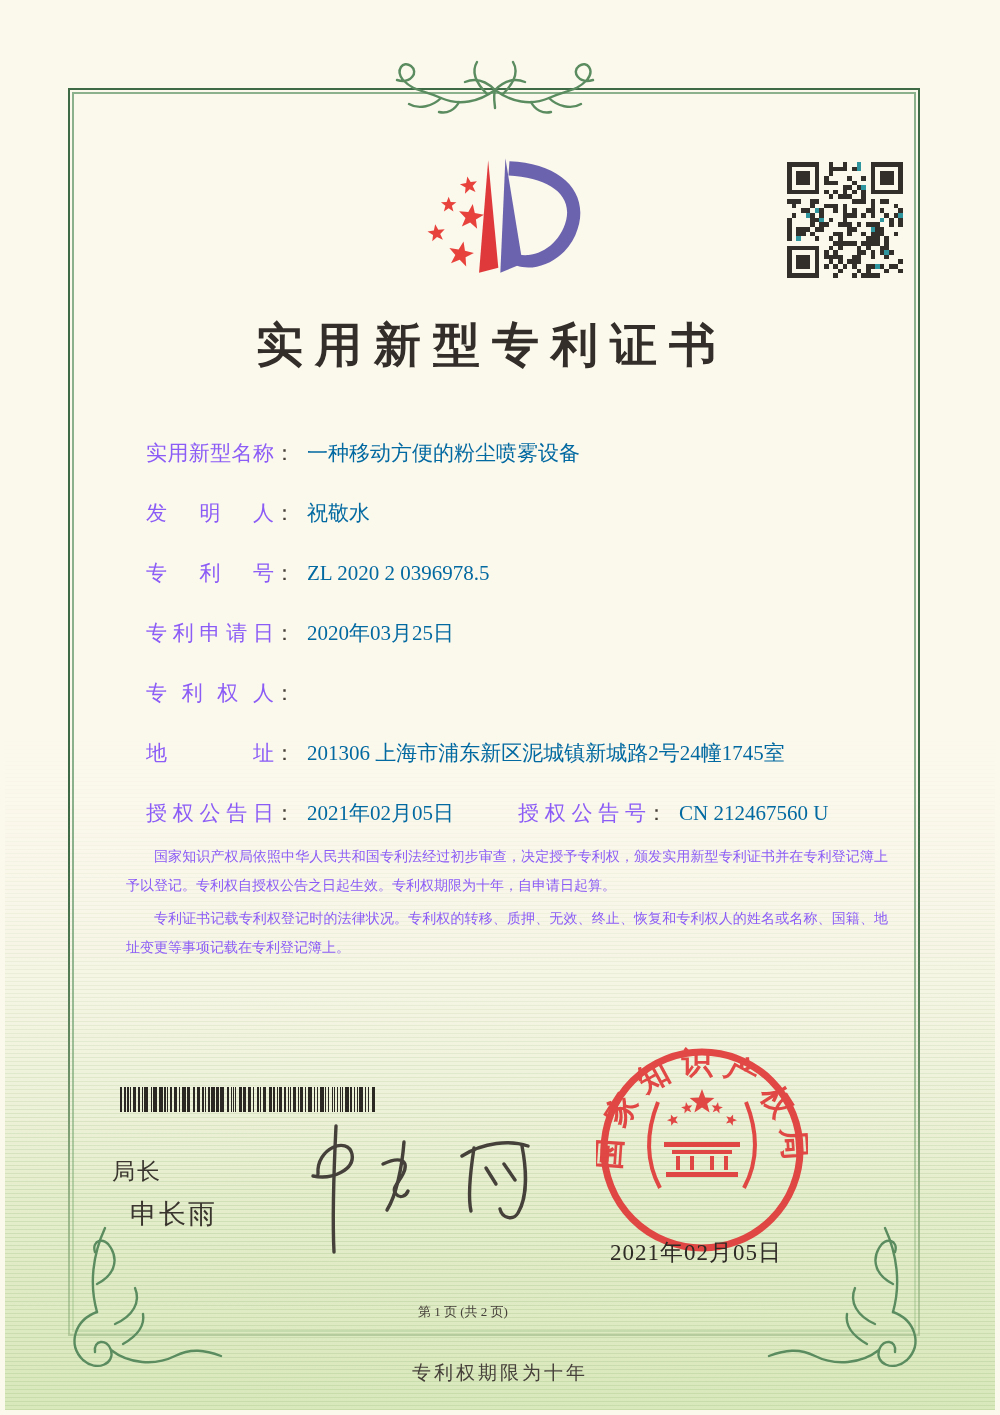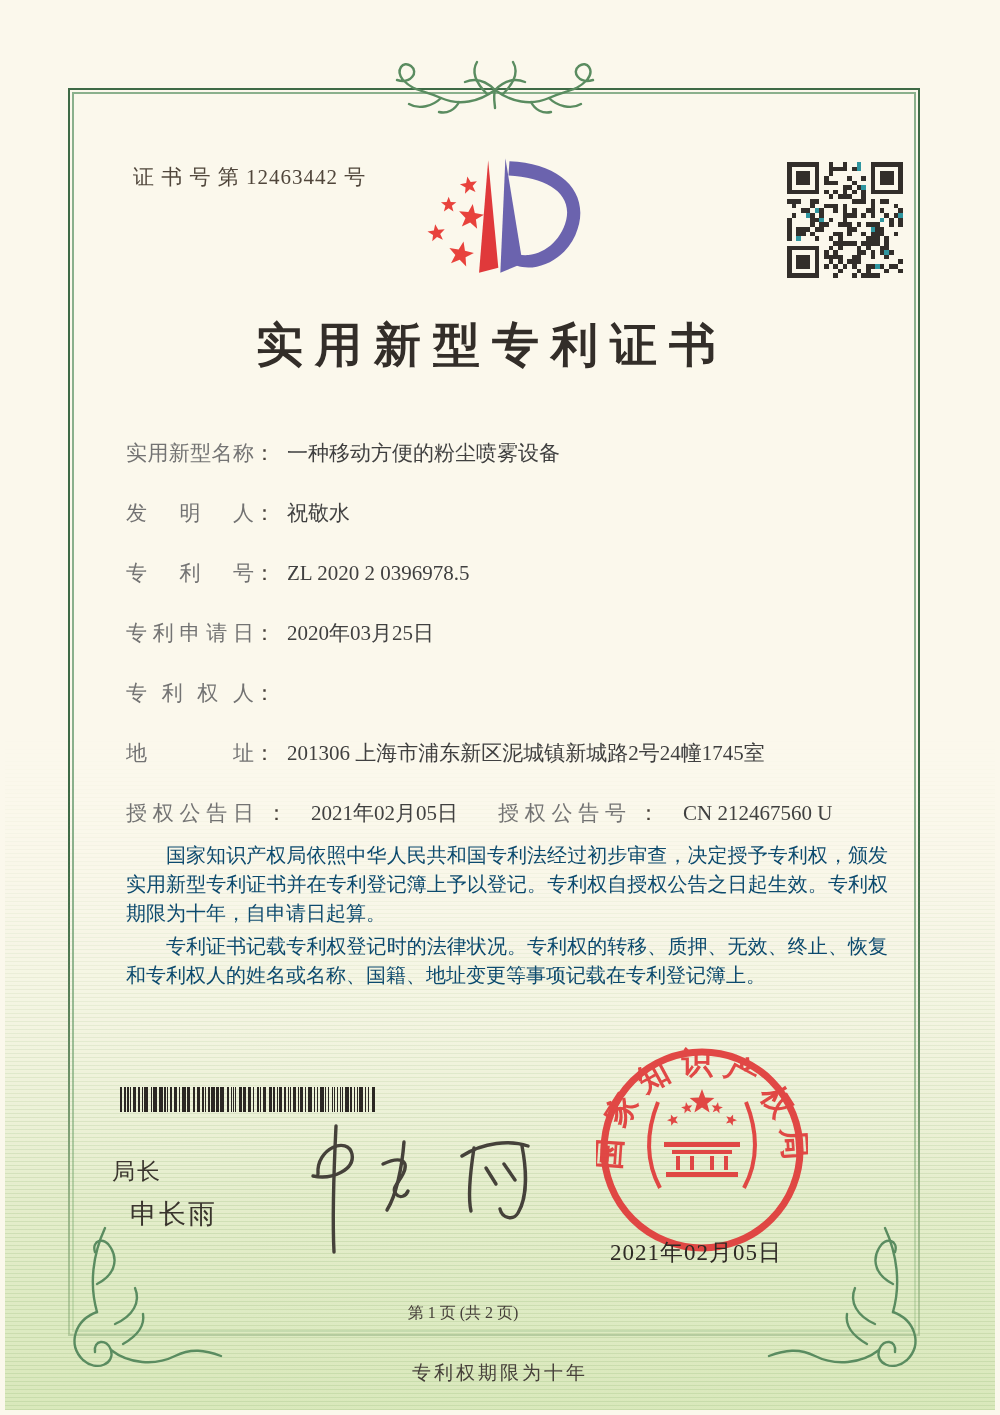--- a/index.html
+++ b/index.html
@@ -18,38 +18,38 @@
   .flourish path{fill:none;stroke:#5a8c60;stroke-width:2.4;stroke-linecap:round;}
   
   .certno{position:absolute;left:133px;top:163px;font-size:21px;letter-spacing:1px;color:#50463b;}
   .logo{position:absolute;left:423px;top:143px;width:180px;height:152px;}
   .qr{position:absolute;left:787px;top:162px;width:116px;height:116px;}
   .title{position:absolute;left:68px;top:314px;width:848px;text-align:center;
          font-size:47px;font-weight:700;letter-spacing:12px;color:#332e29;}
   
   .fields{position:absolute;left:126px;top:436px;width:770px;}
   .frow{display:flex;align-items:flex-start;margin-bottom:26px;font-size:21px;line-height:34px;}
-  .flabel{display:inline-block;width:128px;text-align:justify;text-align-last:justify;color:#737373;}
+  .flabel{display:inline-block;width:128px;text-align:justify;text-align-last:justify;color:#8b5cf6;margin-left:20px;}
   .fcolon{color:#48403a;}
-  .fvalue{margin-left:12px;color:#404040;white-space:pre;}
-  .pair{display:flex;gap:12px;}
+  .fvalue{margin-left:12px;color:#0369a1;white-space:pre;}
+  .pair{display:flex;}
   .pair1{width:372px;}
   
-  .body-text{position:absolute;left:126px;top:842px;width:762px;font-size:20px;line-height:29px;
-             text-align:justify;color:#0c4a6e;font-family:Liberation Mono, monospace;}
+  .body-text{position:absolute;left:126px;top:842px;width:762px;font-size:14px;line-height:29px;
+             text-align:justify;color:#8b5cf6;}
   .body-text p{margin:0 0 4px 0;text-indent:2em;}
   
   .barcode{position:absolute;left:120px;top:1087px;width:262px;height:25px;}
   .sig-title{position:absolute;left:112px;top:1156px;font-size:23px;color:#3a352e;letter-spacing:2px;}
   .sig-name{position:absolute;left:130px;top:1196px;font-size:27px;color:#3a352e;letter-spacing:2px;}
   .signature{position:absolute;left:282px;top:1112px;width:300px;height:150px;}
   .signature path{fill:none;stroke:#45413a;stroke-width:3.4;stroke-linecap:round;}
   .seal{position:absolute;left:596px;top:1044px;width:212px;height:212px;opacity:.9;}
   .seal-date{position:absolute;left:610px;top:1237px;font-size:23px;letter-spacing:1px;color:#2e2a25;}
-  .page-info{position:absolute;left:68px;top:1303px;width:790px;text-align:center;font-size:16px;color:#46403a;}
+  .page-info{position:absolute;left:68px;top:1303px;width:790px;text-align:center;font-size:13px;color:#46403a;}
   .back-note{position:absolute;left:0;top:1360px;width:1000px;text-align:center;font-size:19px;
              letter-spacing:3px;color:#46403a;}
 </style>
 </head>
 <body>
 
 <div class="page">
 
   <div class="frame"></div>
   <div class="tint"></div>
@@ -81,21 +81,20 @@
     <g transform="translate(200,0) scale(-1,1)">
       <path d="M60,6 C48,32 44,62 52,90"></path>
       <path d="M52,90 C30,98 22,122 38,138 C52,150 70,142 66,128 C62,116 48,118 50,130"></path>
       <path d="M66,128 C84,142 110,144 130,134 C146,126 160,128 176,134"></path>
       <path d="M52,62 C68,54 74,40 66,26 C60,14 46,18 50,30"></path>
       <path d="M70,102 C88,94 96,80 90,66"></path>
       <path d="M78,122 C92,114 100,104 98,92"></path>
     </g>
   </svg>
 
-  <div class="certno">证 书 号 第 12463442 号</div>
 
   <svg class="logo" viewBox="0 0 175 150">
     <g id="logo-stars" fill="#e8423c">
         <polygon points="42.4,33.1 45.7,38.6 51.9,37.8 47.7,42.5 50.5,48.3 44.7,45.7 40.1,50.1 40.7,43.8 35.1,40.7 41.3,39.4"></polygon>
         <polygon points="24.0,53.0 26.0,58.3 31.6,58.5 27.2,62.0 28.7,67.5 24.0,64.4 19.3,67.5 20.8,62.0 16.4,58.5 22.0,58.3"></polygon>
         <polygon points="47.8,60.1 49.8,69.1 58.8,70.7 50.9,75.4 52.1,84.5 45.2,78.4 37.0,82.4 40.6,73.9 34.3,67.3 43.4,68.2"></polygon>
         <polygon points="10.7,80.1 13.8,85.7 20.1,85.1 15.7,89.7 18.3,95.5 12.5,92.7 7.8,96.9 8.6,90.7 3.1,87.4 9.4,86.3"></polygon>
         <polygon points="38.7,97.3 40.1,106.3 48.9,108.6 40.7,112.7 41.3,121.9 34.9,115.3 26.3,118.7 30.6,110.6 24.7,103.5 33.8,105.0"></polygon>
       </g>
     <polygon points="63,17 54,128 73,123" fill="#e0393b"></polygon>

